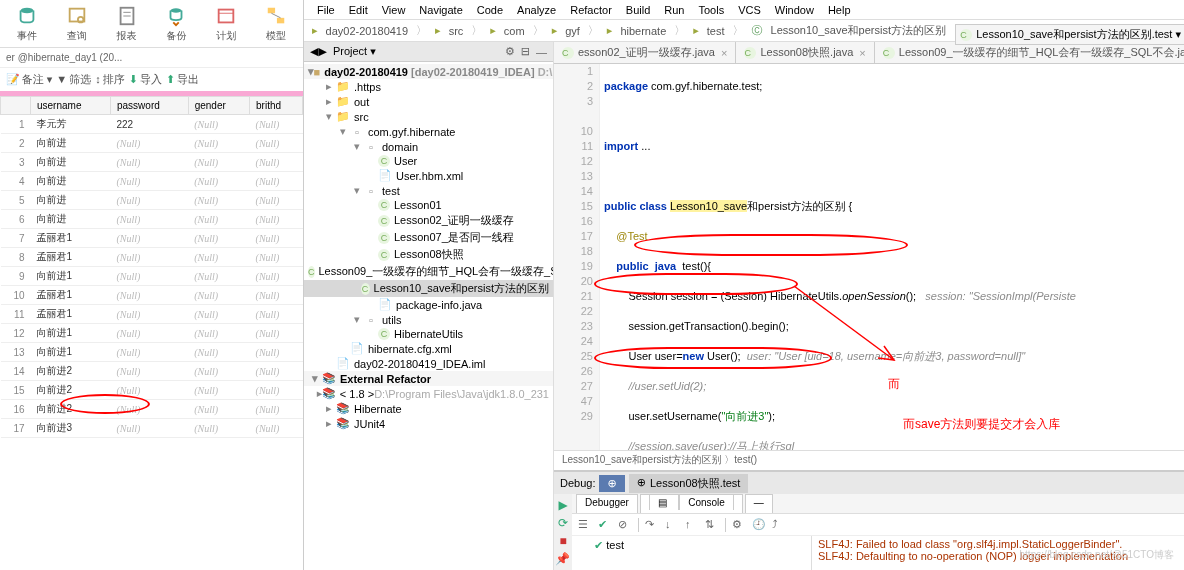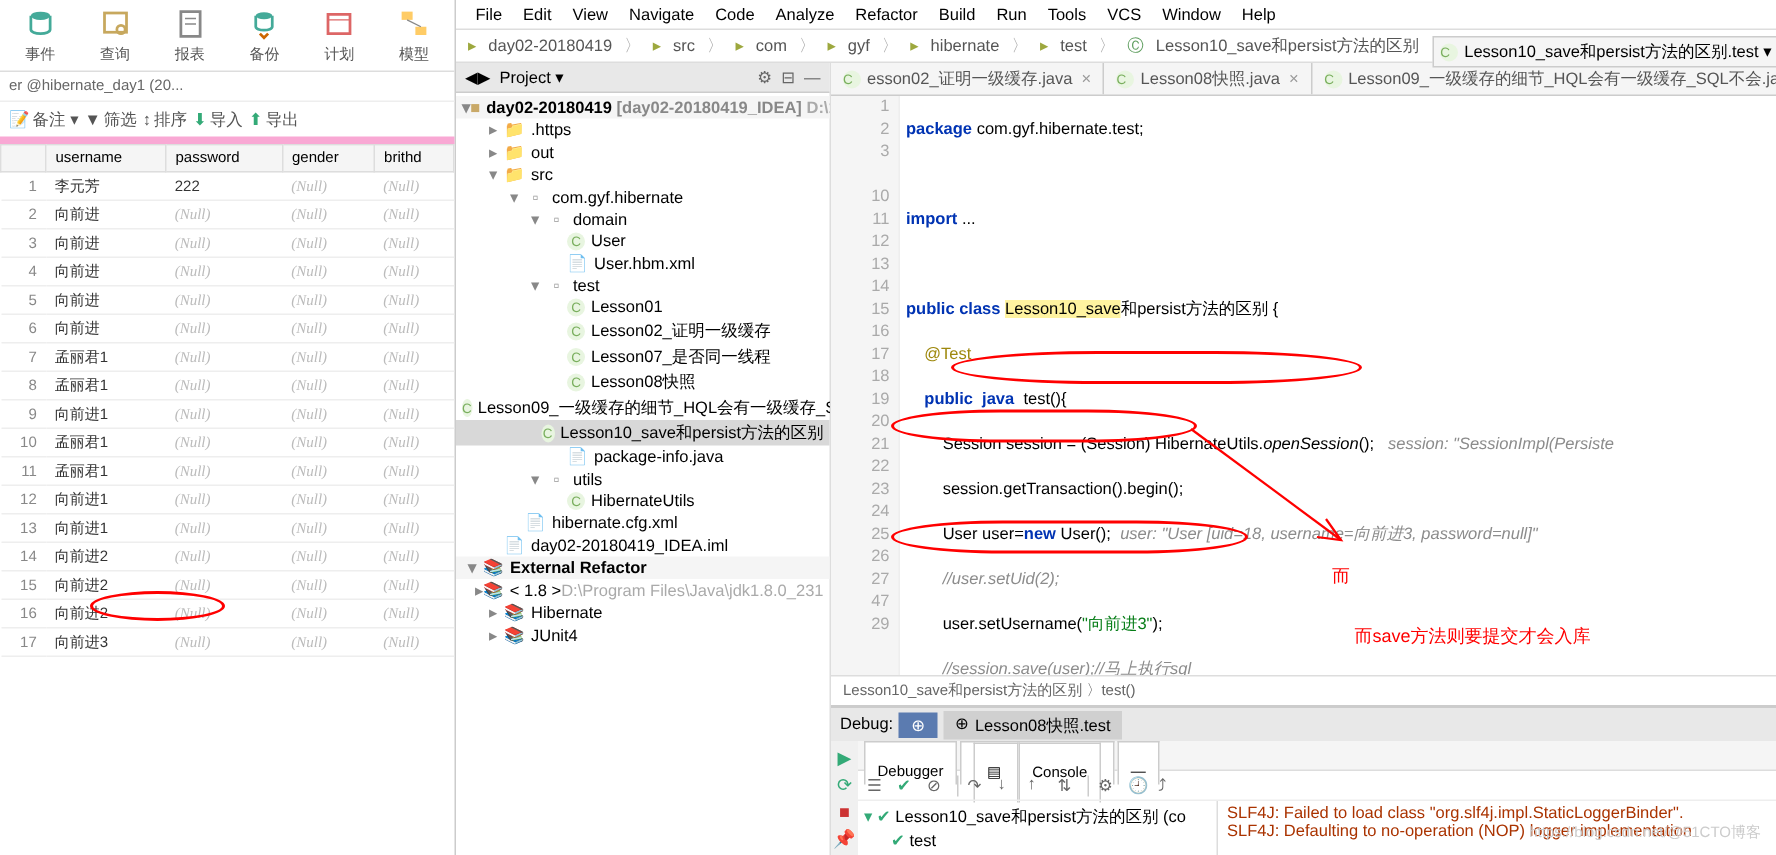--- a/index.html
+++ b/index.html
@@ -81,21 +81,21 @@
 
 .debug { border-top:2px solid #ccc; background:#fff; display:flex; flex-direction:column; }
 .debug-tabs { height:22px; display:flex; align-items:center; background:#e8e8e8; gap:4px; padding:0 6px; font-size:10px; }
 .db-tab { background:#d0d0d0; padding:2px 8px; display:flex; gap:4px; }
 .db-tab.act { background:#5b7bb0; color:#fff; }
 .debug-body { display:flex; height:76px; }
 .db-left { width:18px; background:#f0f0f0; display:flex; flex-direction:column; align-items:center; gap:4px; padding-top:4px; }
 .db-left span { font-size:12px; cursor:pointer; }
 .db-mid { flex:1; display:flex; flex-direction:column; }
 .db-tab2 { height:20px; display:flex; gap:2px; background:#f5f5f5; border-bottom:1px solid #ddd; padding-left:4px; }
-.db-tab2 span { padding:14px 8px; border:1px solid #ccc; border-bottom:none; background:#fff; font-size:10px; cursor:pointer; }
+.db-tab2 span { padding:2px 8px; border:1px solid #ccc; border-bottom:none; background:#fff; font-size:10px; cursor:pointer; }
 .db-tool { height:22px; display:flex; align-items:center; gap:6px; padding:0 6px; border-bottom:1px solid #eee; }
 .db-tool svg, .db-tool .ti { width:14px; height:14px; cursor:pointer; color:#666; }
 .db-tool .sep2 { width:1px; height:14px; background:#ccc; }
 .stack { flex:1; display:flex; }
 .stack-tree { width:240px; border-right:1px solid #ddd; font-size:10px; padding:2px 4px; overflow:hidden; }
 .stack-tree div { padding:1px 0; white-space:nowrap; }
 .console { flex:1; font-family:Consolas,monospace; font-size:11px; padding:2px 6px; color:#a30; overflow:hidden; }
 .console div { white-space:nowrap; }
 
 .outline-tab { position:absolute; right:-2px; top:24px; background:#f5f5f5; border:1px solid #ccc; font-size:10px; padding:2px 4px; display:flex; gap:4px; align-items:center; z-index:4; }
@@ -615,21 +615,20 @@
         <span class="ti">↑</span>
         <span class="ti">⇅</span>
         <span class="sep2"></span>
         <span class="ti">⚙</span>
         <span class="ti">🕘</span>
         <span class="ti">⤴</span>
 
        </div>
        <div class="stack">
         <div class="stack-tree">
-         <div><span style="color:#3a7">▾ ✔ </span><span>Lesson10_save和persist方法的区别 (co</span></div>
          <div style="padding-left:18px"><span style="color:#3a7">✔ </span><span>test</span></div>
         </div>
         <div class="console">
          <div>SLF4J: Failed to load class "org.slf4j.impl.StaticLoggerBinder".</div>
          <div>SLF4J: Defaulting to no-operation (NOP) logger implementation</div>
         </div>
        </div>
       </div>
      </div>
     </div>

